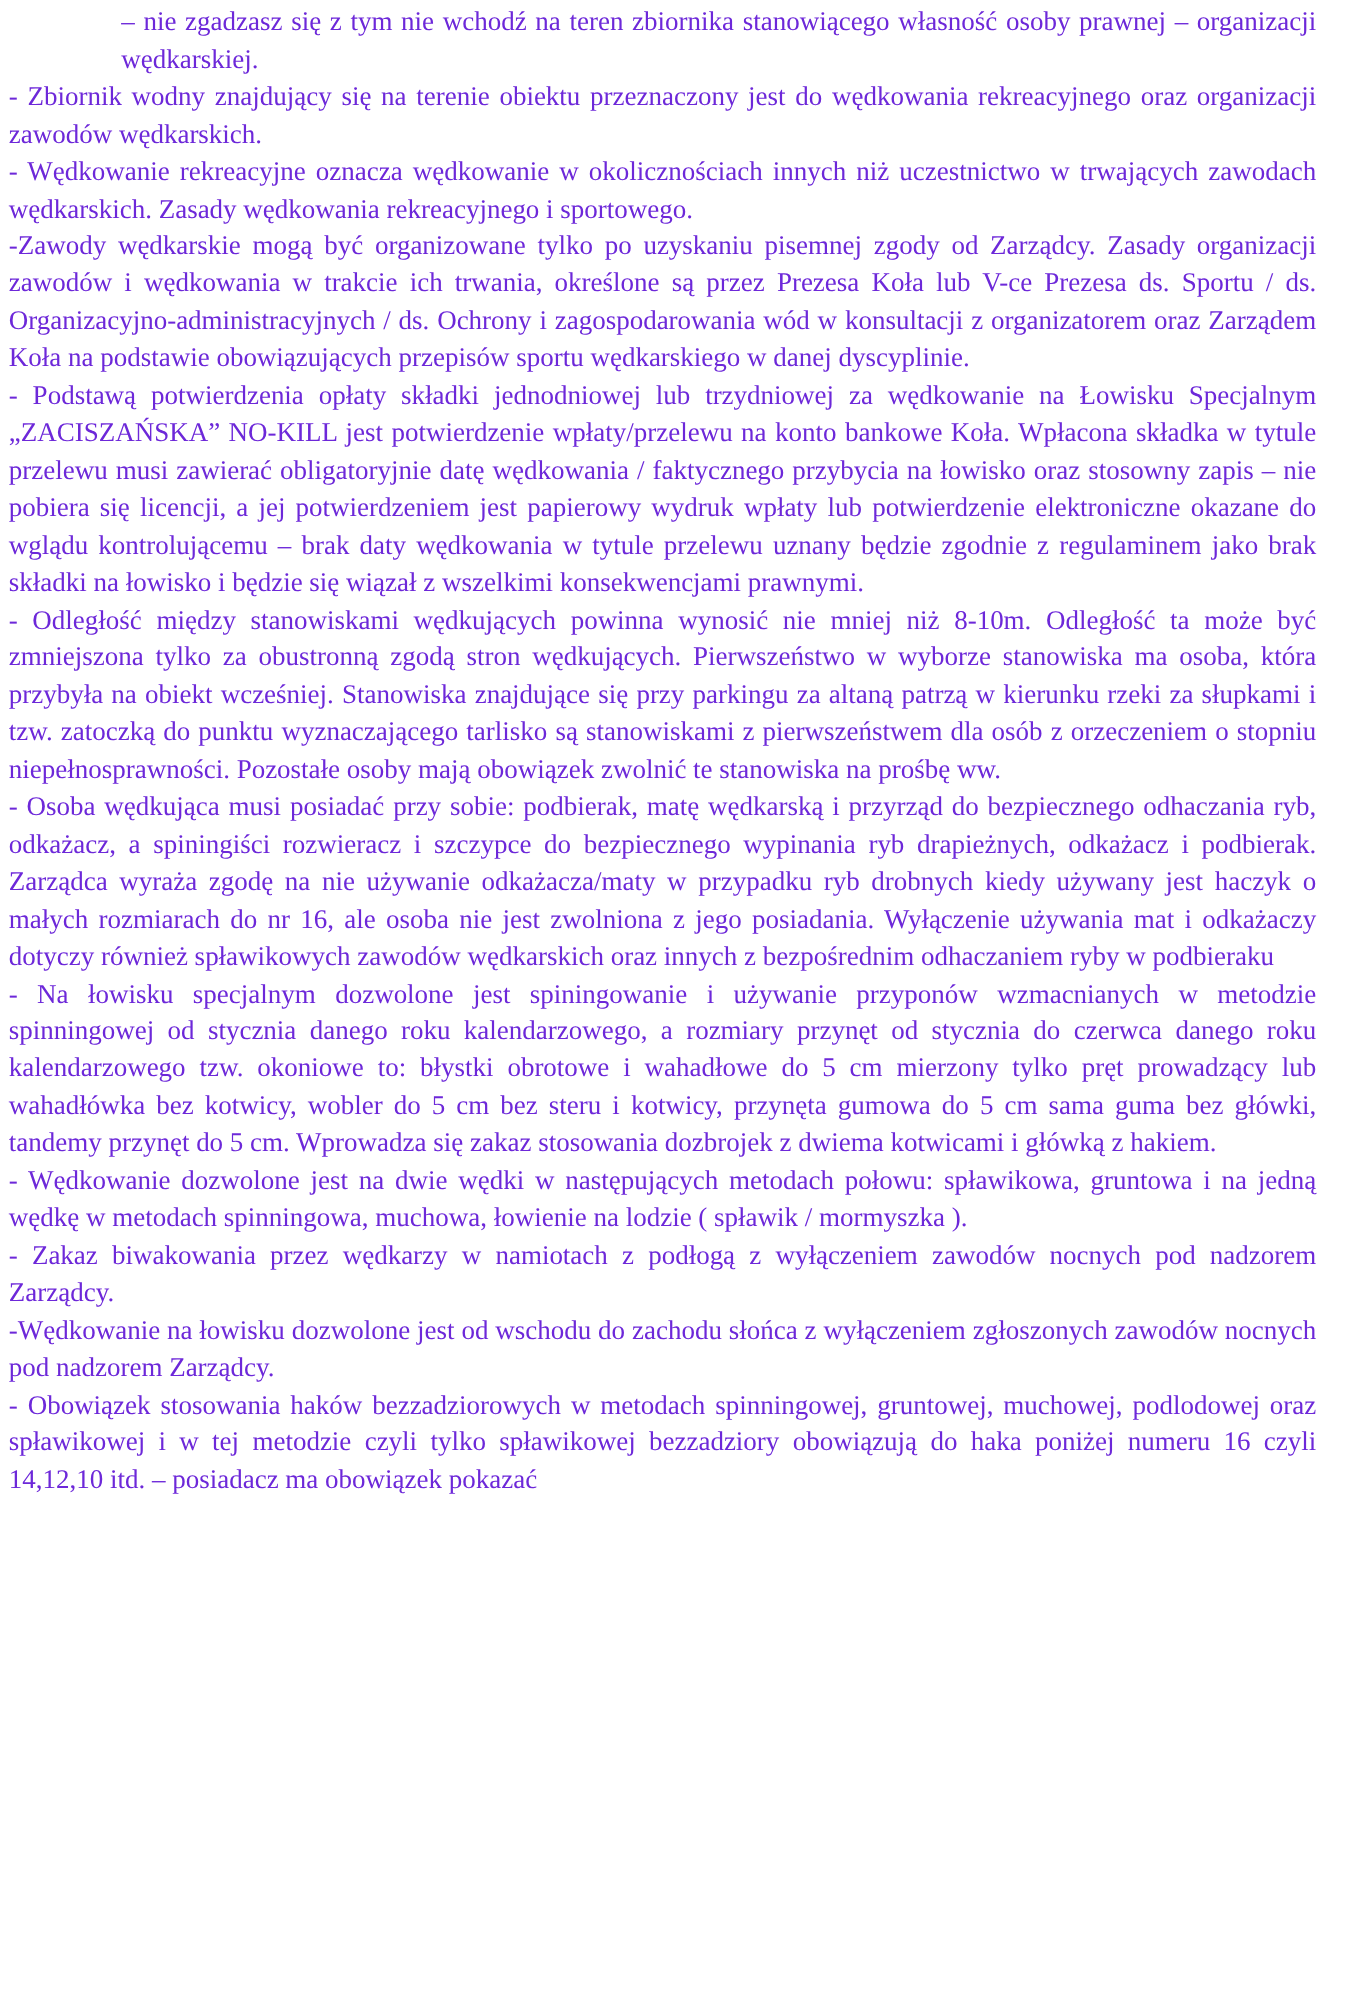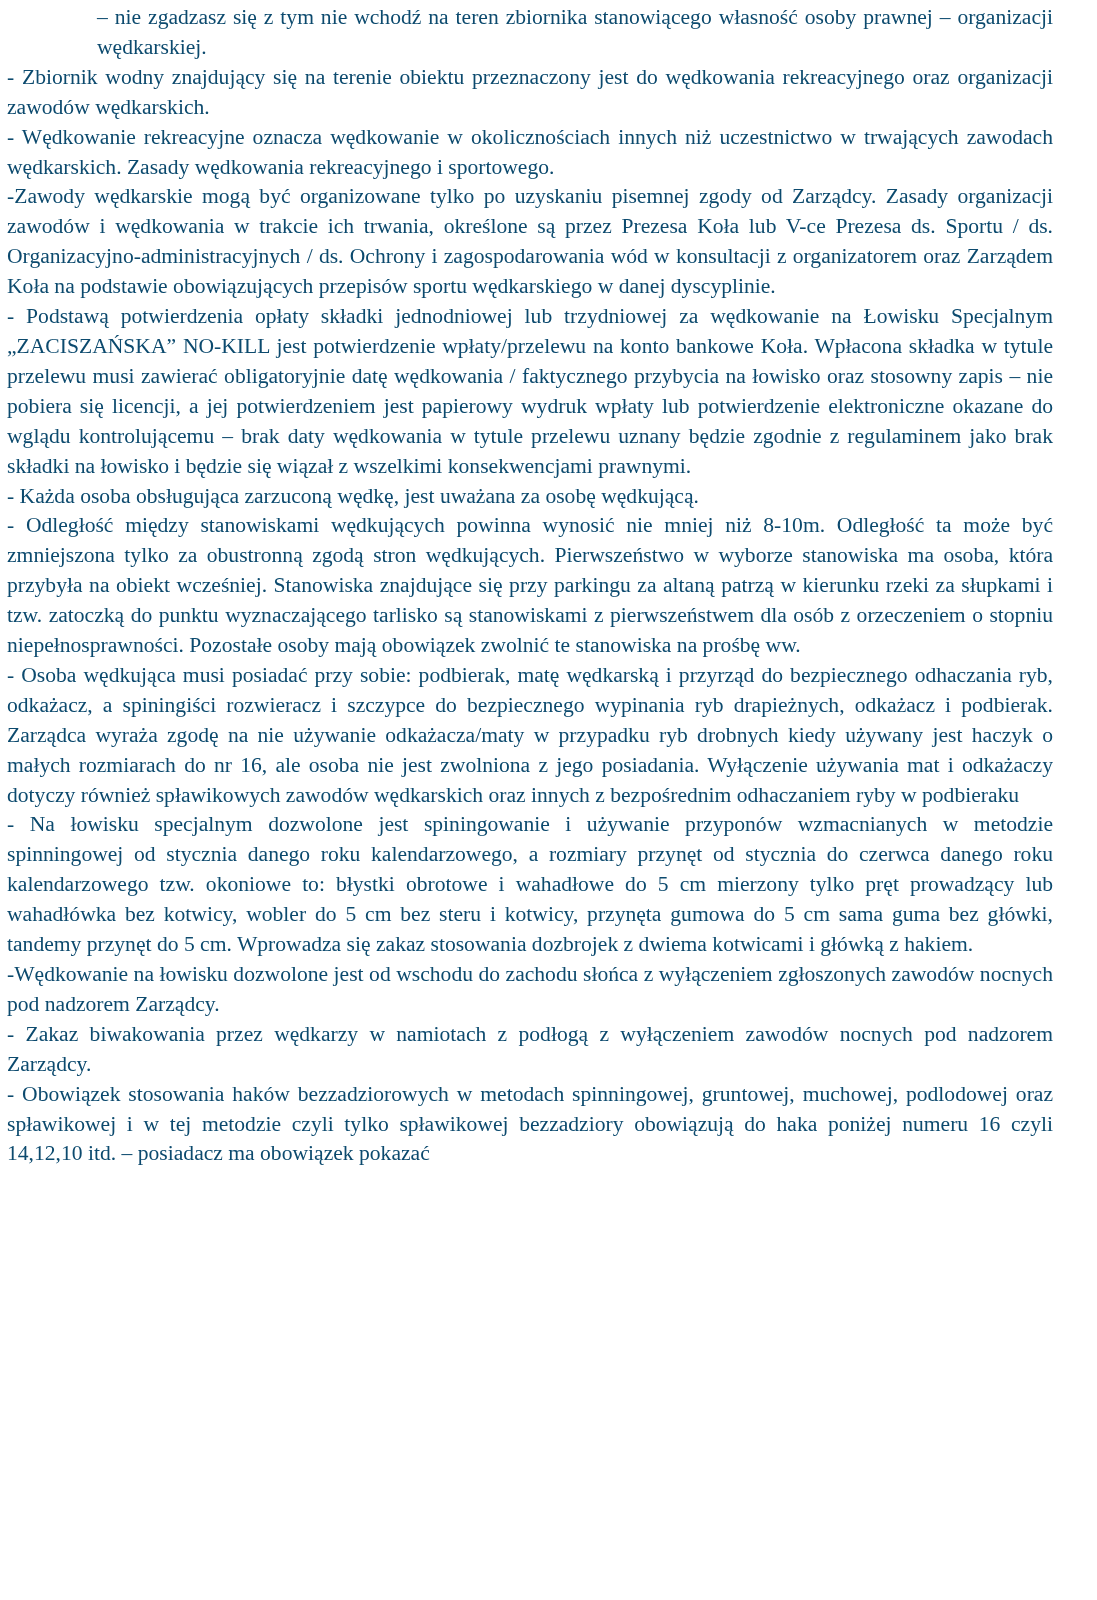--- a/index.html
+++ b/index.html
@@ -10,40 +10,40 @@
     position: relative;
   }
   .page {
     position: absolute;
     left: 7px;
     top: 3px;
     width: 1046px;
     font-family: "Liberation Serif", "DejaVu Serif", serif;
     font-size: 21.6px;
     line-height: 29.9px;
-    color: #0c4a6e;
+    color: #6d28d9;
   }
   .para {
     margin: 0;
     text-align: justify;
     text-align-last: left;
   }
   .para.indented {
     margin-left: 90px;
   }
 </style>
 </head>
 <body>
 
 <div class="page">
   <p class="para indented">– nie zgadzasz się z tym nie wchodź na teren zbiornika stanowiącego własność osoby prawnej – organizacji wędkarskiej.</p>
   <p class="para">- Zbiornik wodny znajdujący się na terenie obiektu przeznaczony jest do wędkowania rekreacyjnego oraz organizacji zawodów wędkarskich.</p>
   <p class="para">- Wędkowanie rekreacyjne oznacza wędkowanie w okolicznościach innych niż uczestnictwo w trwających zawodach wędkarskich. Zasady wędkowania rekreacyjnego i sportowego.</p>
   <p class="para">-Zawody wędkarskie mogą być organizowane tylko po uzyskaniu pisemnej zgody od Zarządcy. Zasady organizacji zawodów i wędkowania w trakcie ich trwania, określone są przez Prezesa Koła lub V-ce Prezesa ds. Sportu / ds. Organizacyjno-administracyjnych / ds. Ochrony i zagospodarowania wód w konsultacji z organizatorem oraz Zarządem Koła na podstawie obowiązujących przepisów sportu wędkarskiego w danej dyscyplinie.</p>
   <p class="para">- Podstawą potwierdzenia opłaty składki jednodniowej lub trzydniowej za wędkowanie na Łowisku Specjalnym „ZACISZAŃSKA” NO-KILL jest potwierdzenie wpłaty/przelewu na konto bankowe Koła. Wpłacona składka w tytule przelewu musi zawierać obligatoryjnie datę wędkowania / faktycznego przybycia na łowisko oraz stosowny zapis – nie pobiera się licencji, a jej potwierdzeniem jest papierowy wydruk wpłaty lub potwierdzenie elektroniczne okazane do wglądu kontrolującemu – brak daty wędkowania w tytule przelewu uznany będzie zgodnie z regulaminem jako brak składki na łowisko i będzie się wiązał z wszelkimi konsekwencjami prawnymi.</p>
-  <p class="para">- Każda osoba obsługująca zarzuconą wędkę, jest uważana za osobę wędkującą.</p>
   <p class="para">- Odległość między stanowiskami wędkujących powinna wynosić nie mniej niż 8-10m. Odległość ta może być zmniejszona tylko za obustronną zgodą stron wędkujących. Pierwszeństwo w wyborze stanowiska ma osoba, która przybyła na obiekt wcześniej. Stanowiska znajdujące się przy parkingu za altaną patrzą w kierunku rzeki za słupkami i tzw. zatoczką do punktu wyznaczającego tarlisko są stanowiskami z pierwszeństwem dla osób z orzeczeniem o stopniu niepełnosprawności. Pozostałe osoby mają obowiązek zwolnić te stanowiska na prośbę ww.</p>
   <p class="para">- Osoba wędkująca musi posiadać przy sobie: podbierak, matę wędkarską i przyrząd do bezpiecznego odhaczania ryb, odkażacz, a spiningiści rozwieracz i szczypce do bezpiecznego wypinania ryb drapieżnych, odkażacz i podbierak. Zarządca wyraża zgodę na nie używanie odkażacza/maty w przypadku ryb drobnych kiedy używany jest haczyk o małych rozmiarach do nr 16, ale osoba nie jest zwolniona z jego posiadania. Wyłączenie używania mat i odkażaczy dotyczy również spławikowych zawodów wędkarskich oraz innych z bezpośrednim odhaczaniem ryby w podbieraku</p>
   <p class="para">- Na łowisku specjalnym dozwolone jest spiningowanie i używanie przyponów wzmacnianych w metodzie spinningowej od stycznia danego roku kalendarzowego, a rozmiary przynęt od stycznia do czerwca danego roku kalendarzowego tzw. okoniowe to: błystki obrotowe i wahadłowe do 5 cm mierzony tylko pręt prowadzący lub wahadłówka bez kotwicy, wobler do 5 cm bez steru i kotwicy, przynęta gumowa do 5 cm sama guma bez główki, tandemy przynęt do 5 cm. Wprowadza się zakaz stosowania dozbrojek z dwiema kotwicami i główką z hakiem.</p>
+  <p class="para">- Wędkowanie dozwolone jest na dwie wędki w następujących metodach połowu: spławikowa, gruntowa i na jedną wędkę w metodach spinningowa, muchowa, łowienie na lodzie ( spławik / mormyszka ).</p>
+  <p class="para">- Zakaz biwakowania przez wędkarzy w namiotach z podłogą z wyłączeniem zawodów nocnych pod nadzorem Zarządcy.</p>
   <p class="para">-Wędkowanie na łowisku dozwolone jest od wschodu do zachodu słońca z wyłączeniem zgłoszonych zawodów nocnych pod nadzorem Zarządcy.</p>
-  <p class="para">- Zakaz biwakowania przez wędkarzy w namiotach z podłogą z wyłączeniem zawodów nocnych pod nadzorem Zarządcy.</p>
   <p class="para">- Obowiązek stosowania haków bezzadziorowych w metodach spinningowej, gruntowej, muchowej, podlodowej oraz spławikowej i w tej metodzie czyli tylko spławikowej bezzadziory obowiązują do haka poniżej numeru 16 czyli 14,12,10 itd. – posiadacz ma obowiązek pokazać</p>
 </div>
 
 </body></html>

